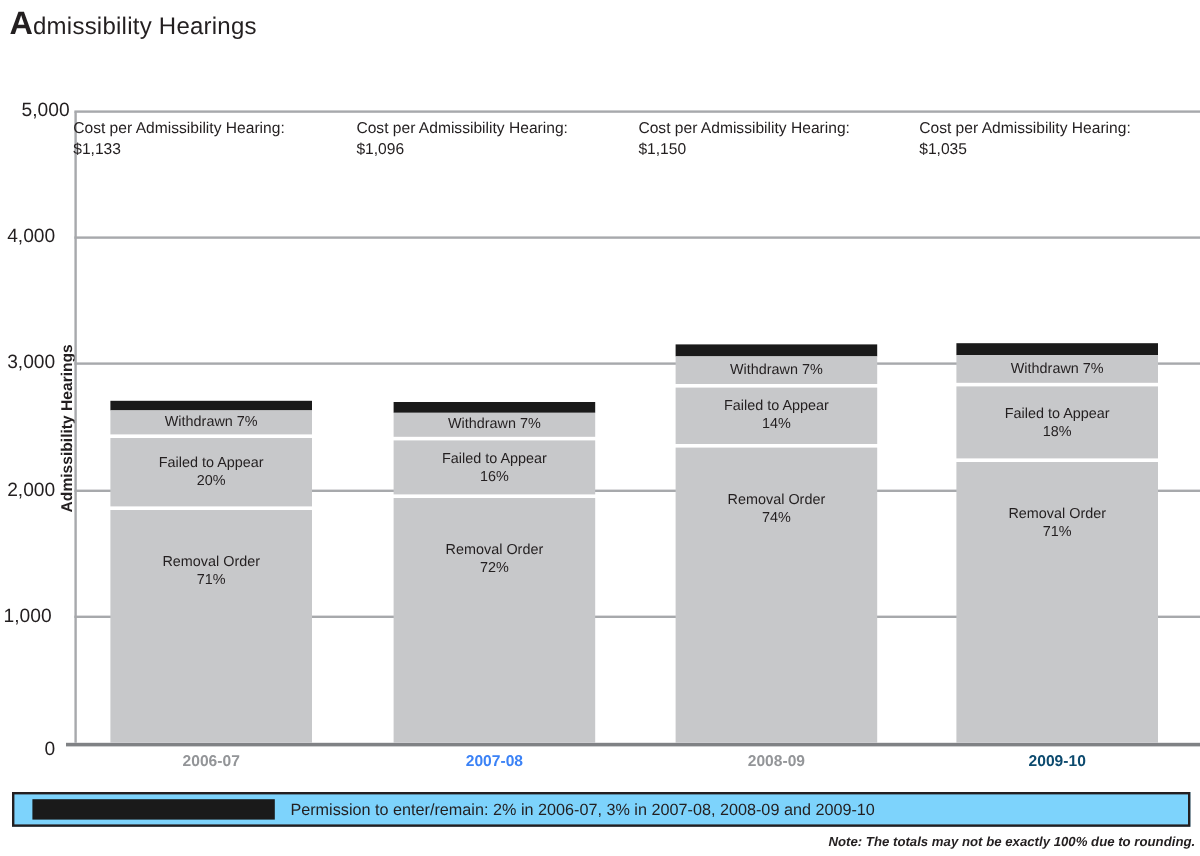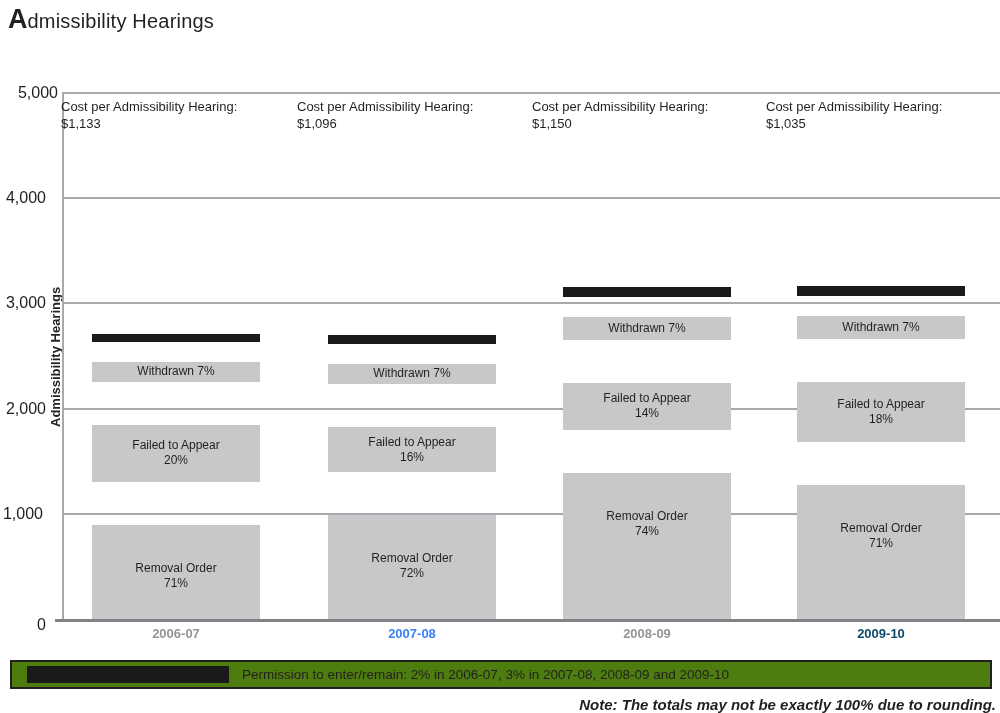--- a/index.html
+++ b/index.html
@@ -1,52 +1,52 @@
 <!DOCTYPE html>
 <html><head>
 <meta charset="utf-8">
 <style>
   html,body{margin:0;padding:0;background:#fff;}
   #stage{
     position:relative;width:1000px;height:713px;background:#fff;overflow:hidden;
-    font-family:"Liberation Sans","DejaVu Sans",sans-serif;color:#231f20;
+    font-family:"Liberation Sans","DejaVu Sans",sans-serif;color:#231f20;border-radius:21px;
   }
   .abs{position:absolute;}
   
   #title{left:8px;top:4px;white-space:nowrap;}
   #title .initial{font-size:27px;font-weight:bold;}
   #title .rest{font-size:20px;font-weight:400;letter-spacing:.2px;}
   
   .gridline{position:absolute;height:2px;background:#a7a9ac;}
   .axis-bottom{position:absolute;height:3px;background:#808285;}
   .yaxis-line{position:absolute;width:2px;background:#a7a9ac;}
   .ytick{position:absolute;width:46px;text-align:right;font-size:16px;height:20px;line-height:20px;color:#231f20;}
   #ylabel{
     left:-12px;top:347px;width:140px;text-align:center;
     transform:translate(0,0) rotate(-90deg);transform-origin:70px 10px;
     font-size:13px;font-weight:bold;white-space:nowrap;
   }
   
-  .bar{position:absolute;display:flex;flex-direction:column;gap:20px;}
+  .bar{position:absolute;display:flex;flex-direction:column;}
   .seg{position:relative;width:100%;overflow:hidden;}
   .seg-label{font-size:12px;line-height:15px;text-align:center;color:#231f20;width:100%;}
   .seg.center{display:flex;align-items:center;justify-content:center;}
   .seg.toppad{display:flex;align-items:flex-start;justify-content:center;}
   .seg.toppad .seg-label{padding-top:36px;}
   .seggap{width:100%;background:#fff;flex:0 0 auto;}
   
   .cost{position:absolute;width:230px;text-align:left;font-size:13px;line-height:16.5px;color:#231f20;}
   
   .xlabel{position:absolute;width:140px;text-align:center;font-size:13px;font-weight:bold;}
   
-  #legend{left:10px;top:660px;width:978px;height:25px;border:2px solid #231f20;background:#4d7c0f;}
+  #legend{left:10px;top:660px;width:978px;height:25px;border:2px solid #231f20;background:#7dd3fc;}
   #legend-swatch{position:absolute;left:15px;top:4px;width:202px;height:17px;background:#1a1a1a;}
   #legend-text{position:absolute;left:230px;top:0;height:25px;line-height:25px;font-size:13.5px;white-space:nowrap;}
   
-  #note{right:4px;top:696px;font-size:15px;font-style:italic;font-weight:600;color:#231f20;margin-left:24px;}
+  #note{right:4px;top:696px;font-size:11px;font-style:italic;font-weight:600;color:#231f20;margin-left:24px;}
 </style>
 </head>
 <body>
 
 <div id="stage">
 
   <div id="title" class="abs">
     <span class="initial">A</span><span class="rest">dmissibility Hearings</span>
   </div>
 

